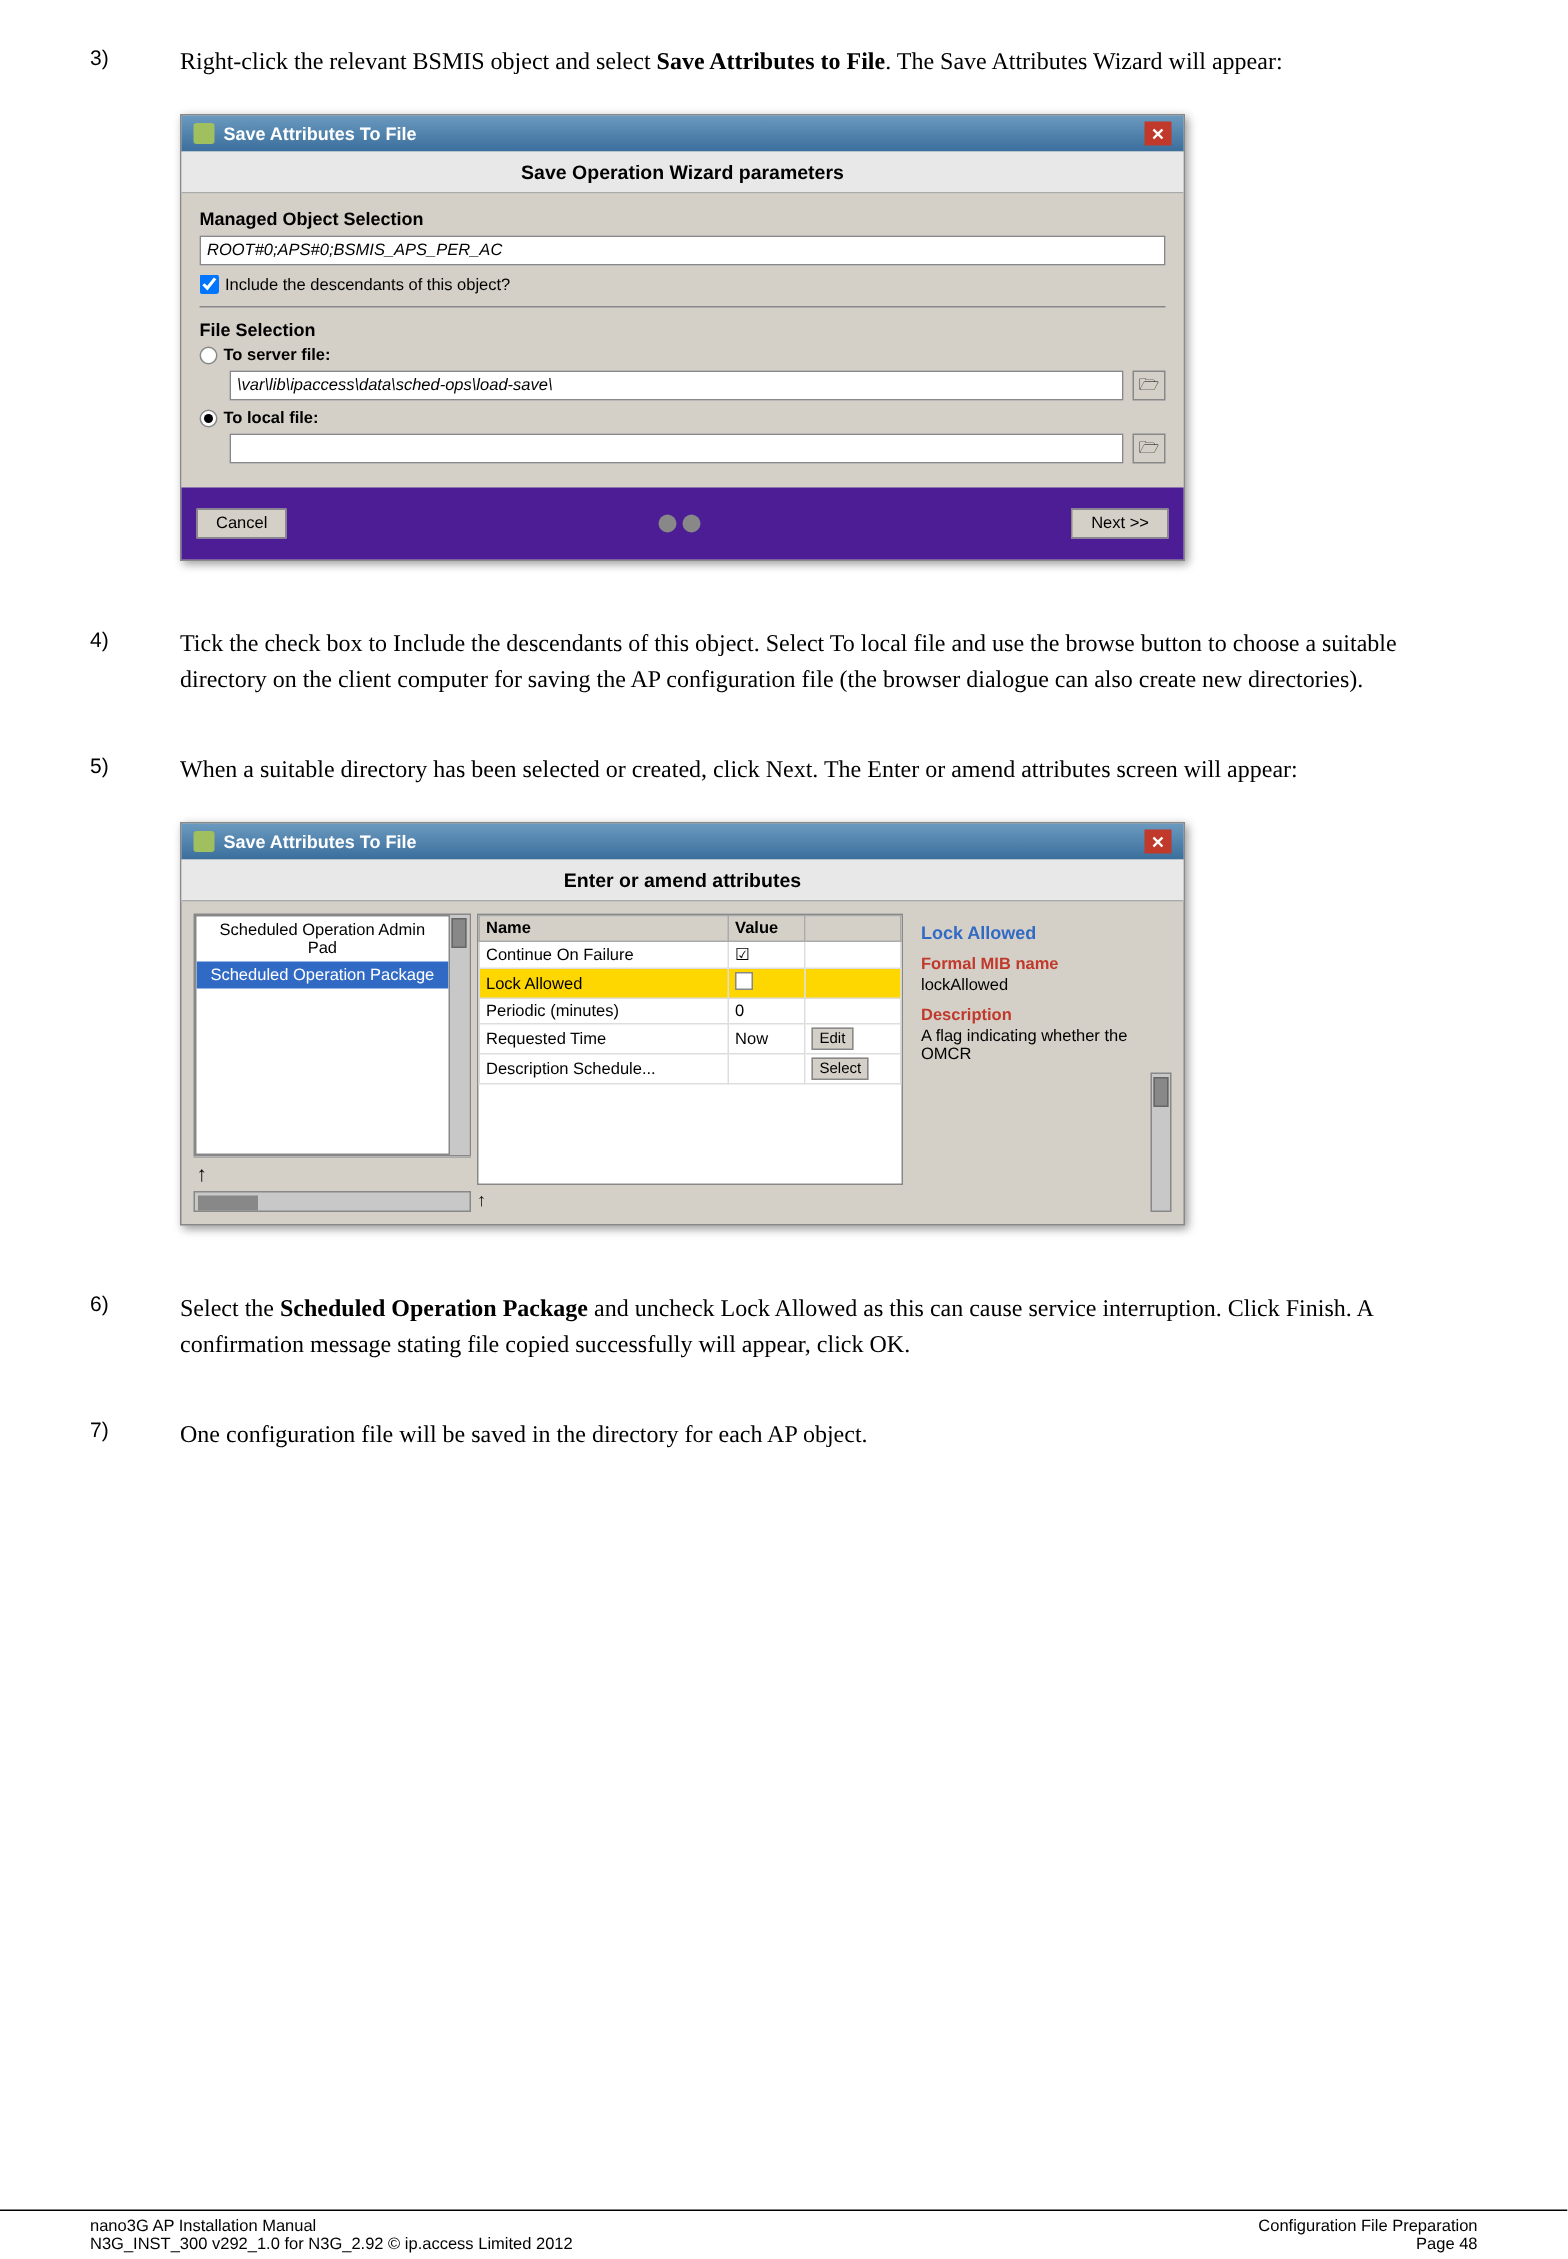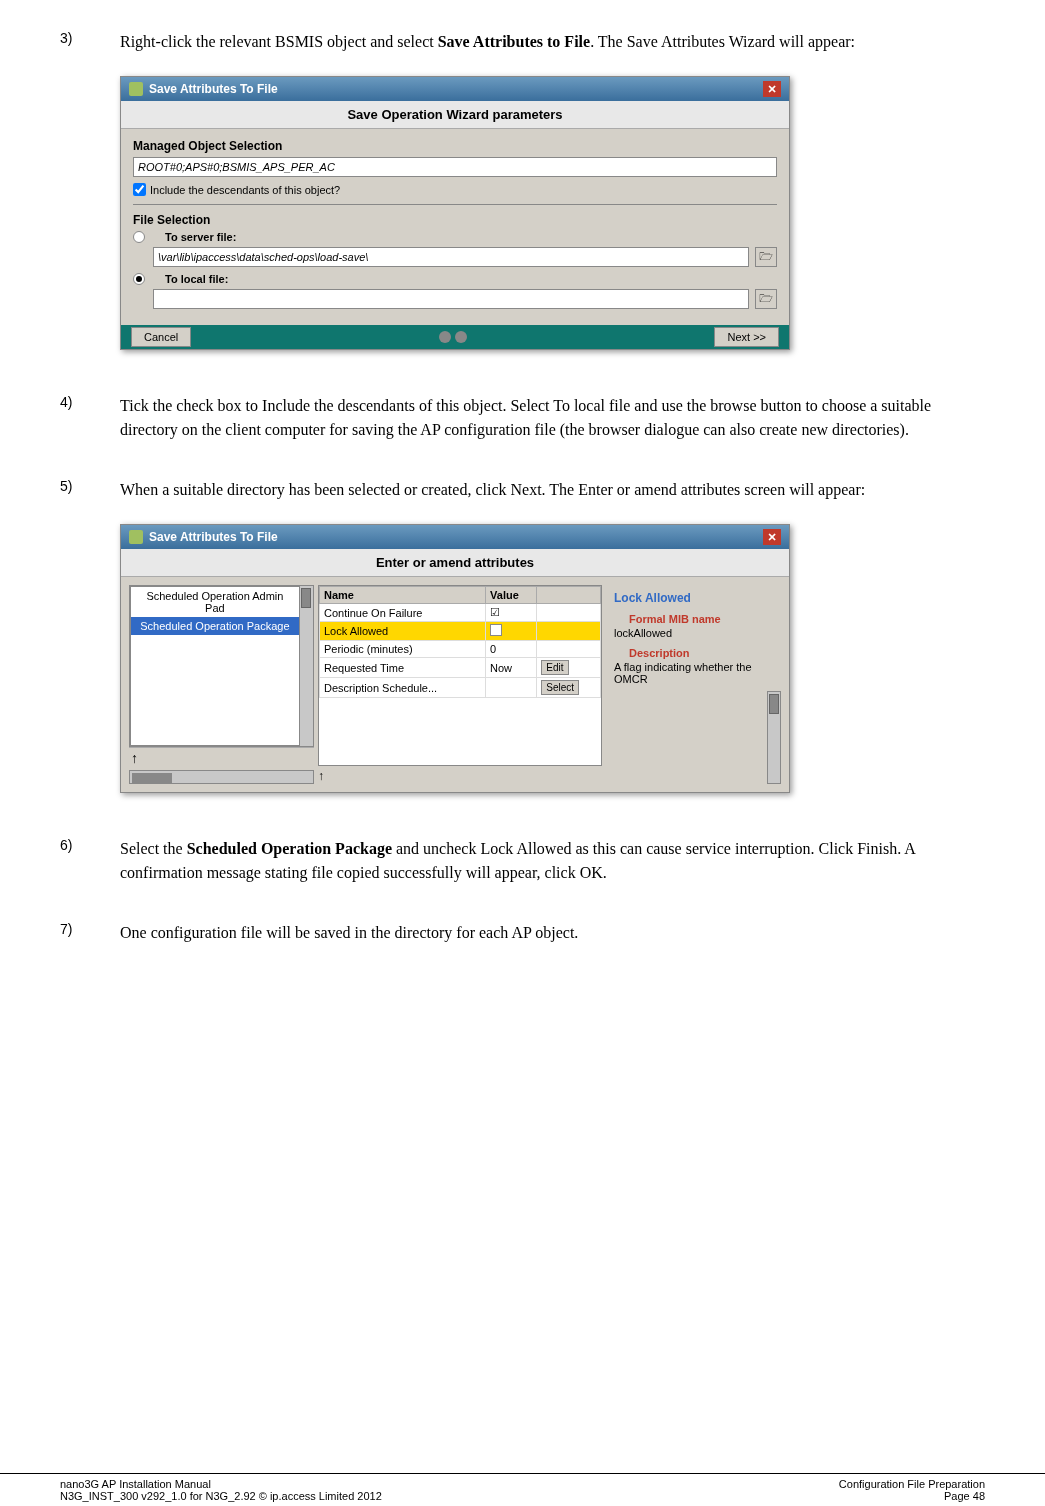--- a/index.html
+++ b/index.html
@@ -151,37 +151,37 @@
       display: flex;
       align-items: center;
       gap: 4px;
       margin-bottom: 8px;
       font-size: 11px;
     }
 
     .radio-row {
       display: flex;
       align-items: center;
-      gap: 20px;
+      gap: 4px;
       margin-bottom: 4px;
       font-size: 11px;
     }
 
     .divider {
       border: none;
       border-top: 1px solid #888;
       margin: 8px 0;
     }
 
     .dialog-footer {
-      background: #0f766e;
+      background: #4c1d95;
       display: flex;
       justify-content: space-between;
       align-items: center;
-      padding: 2px 10px;
+      padding: 14px 10px;
     }
 
     .dialog-btn {
       background: #d4d0c8;
       border: 1px solid #888;
       padding: 3px 12px;
       font-size: 11px;
       cursor: pointer;
     }
 
@@ -274,21 +274,20 @@
       font-size: 12px;
       margin-bottom: 6px;
     }
 
     .right-panel .rp-section {
       color: #c0392b;
       font-weight: bold;
       font-size: 11px;
       margin-top: 8px;
       margin-bottom: 2px;
-      margin-left: 15px;
     }
 
     .right-panel .rp-value {
       font-size: 11px;
       color: #000;
     }
 
     .left-panel-bottom {
       display: flex;
       border-top: 1px solid #aaa;

